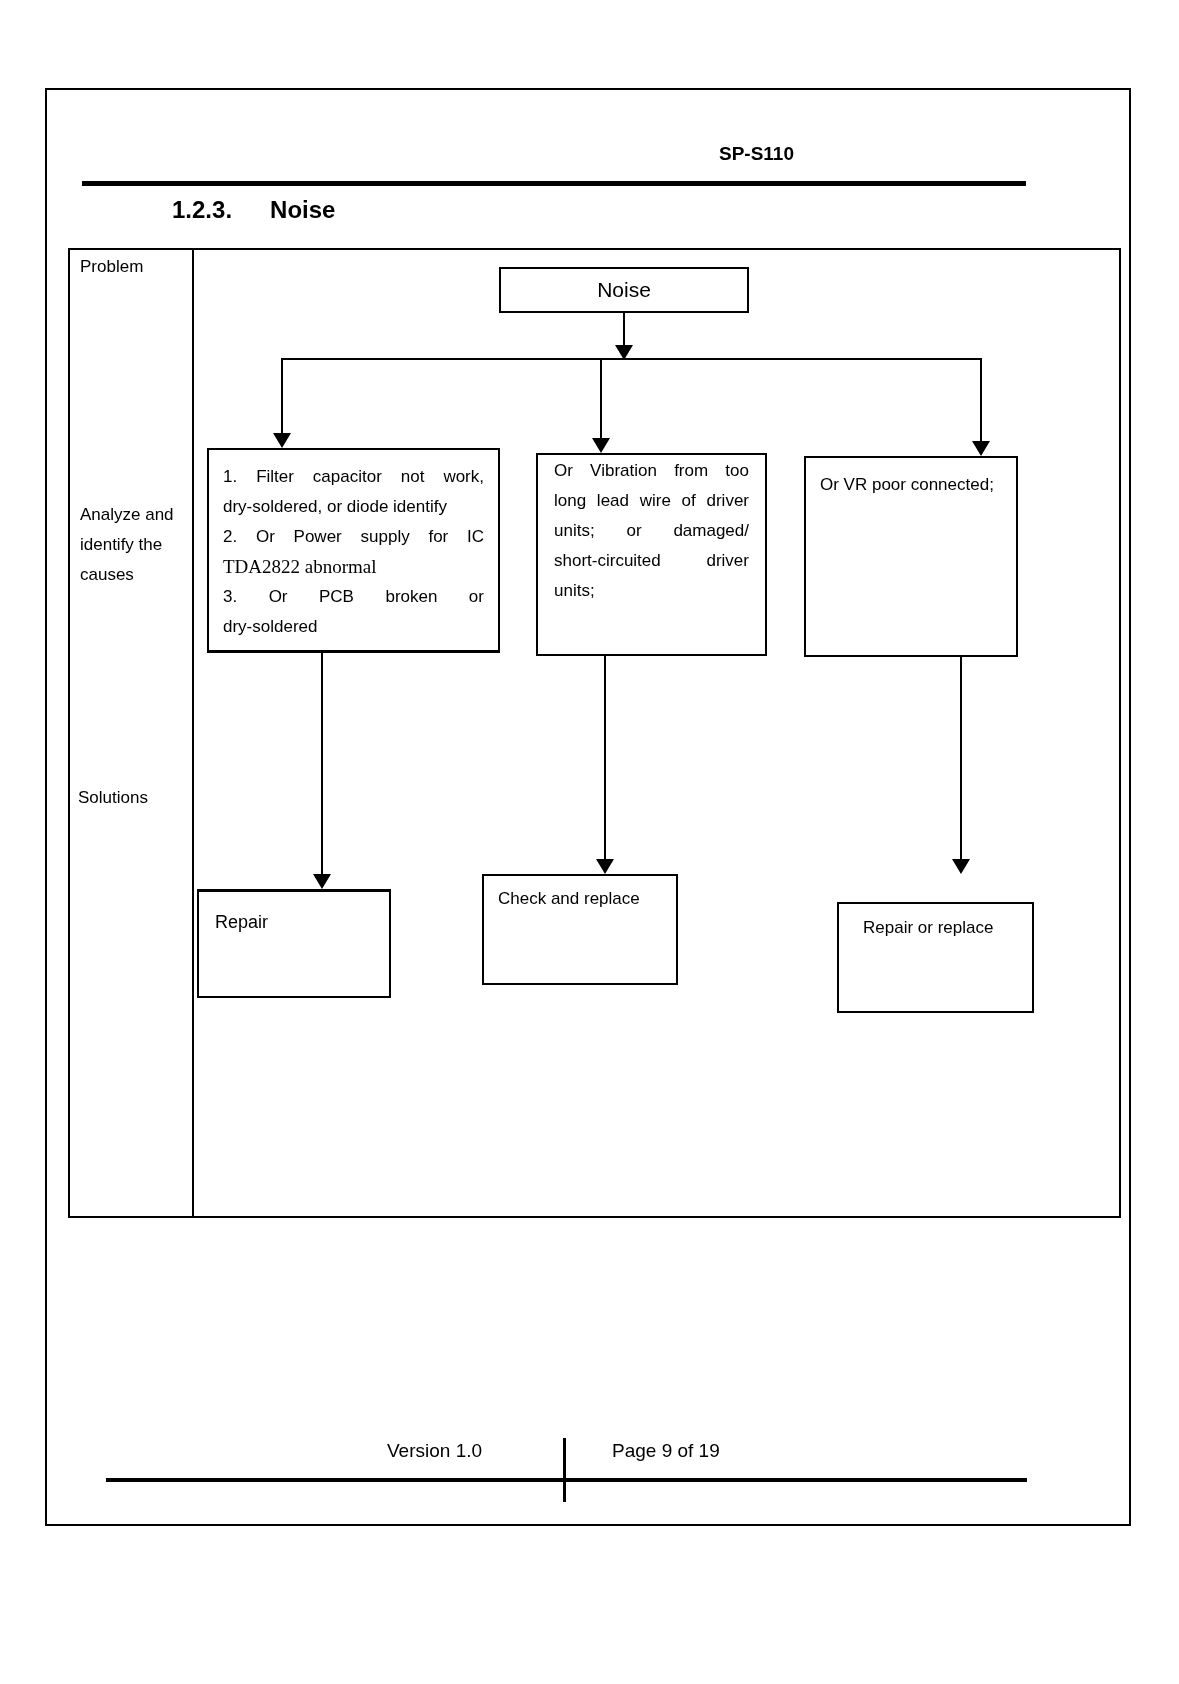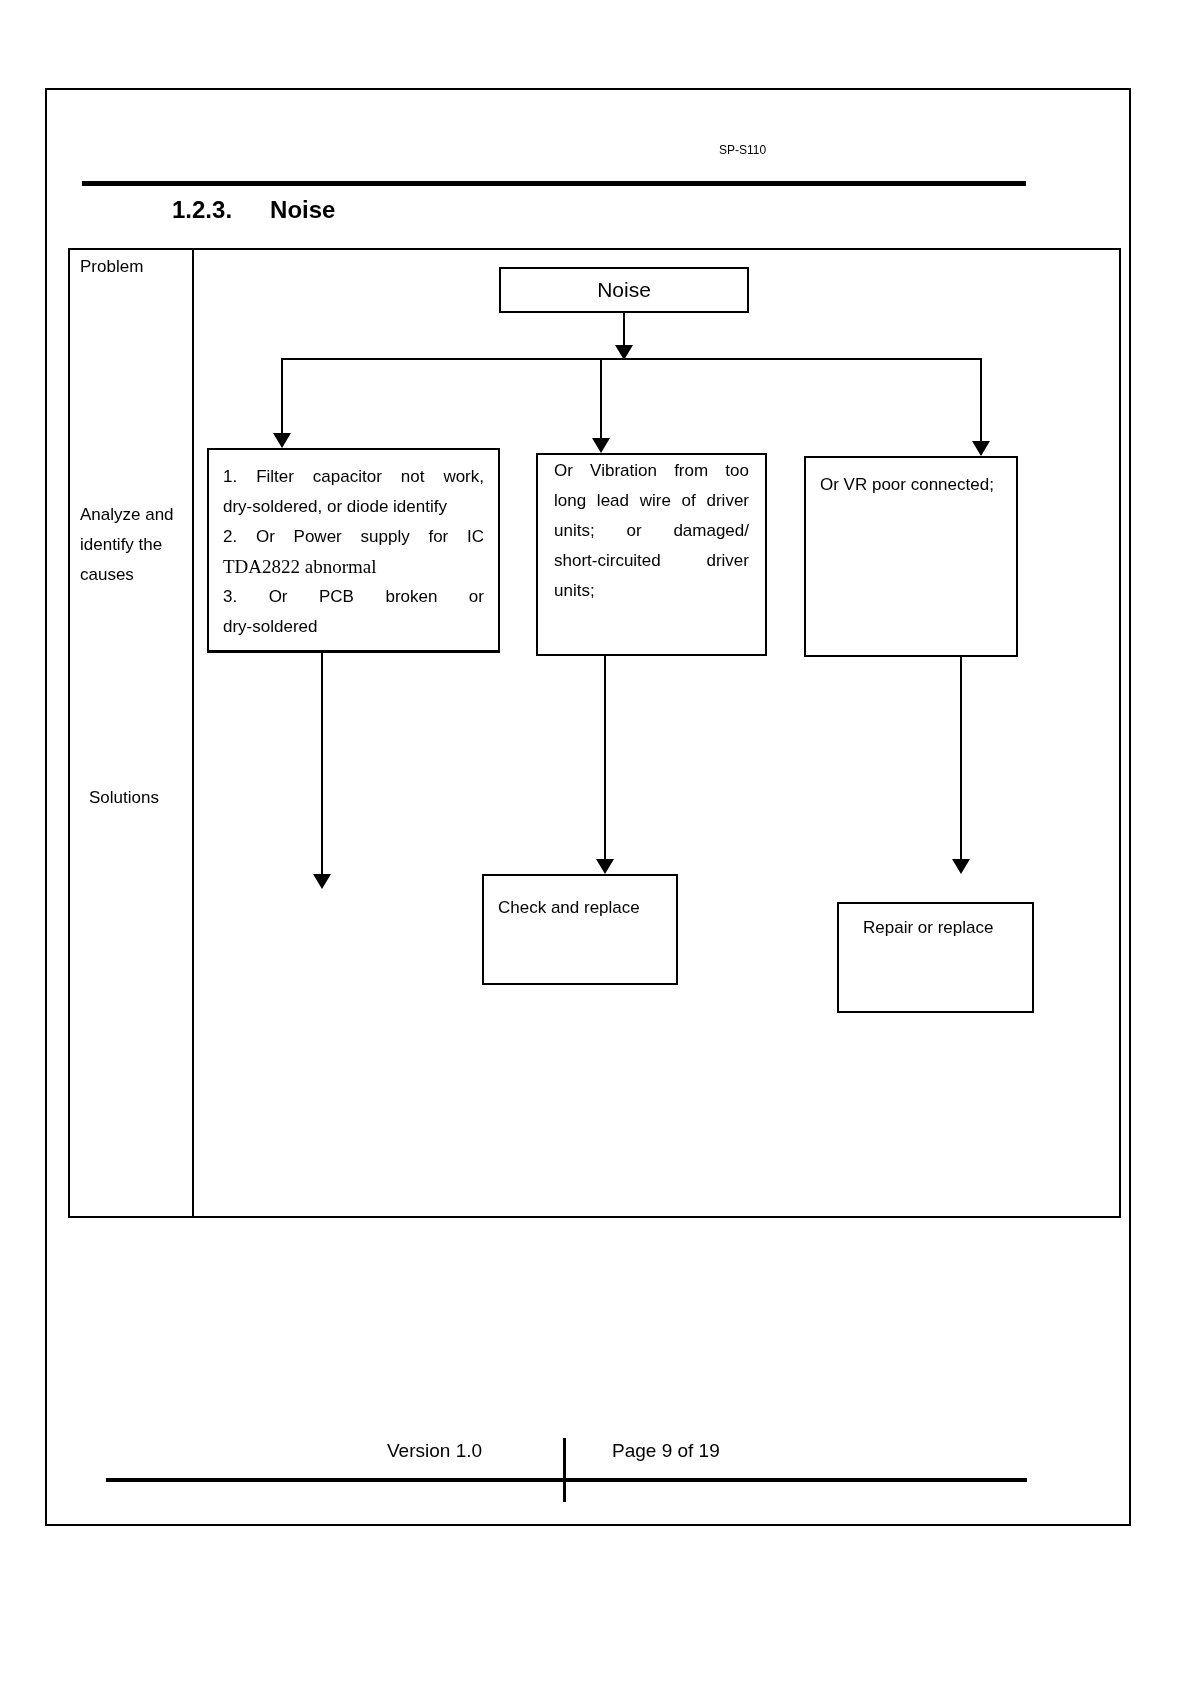--- a/index.html
+++ b/index.html
@@ -14,21 +14,21 @@
   .abs{position:absolute;box-sizing:border-box;}
   .line{background:#000;}
   .box{border:2px solid #000;background:#fff;}
   .arrow-down{
     width:0;height:0;
     border-left:9px solid transparent;
     border-right:9px solid transparent;
     border-top:15px solid #000;
   }
   .doc-title{font-size:42px;font-weight:bold;letter-spacing:0.5px;}
-  .model{font-size:12px;}
+  .model{font-size:19px;font-weight:bold;}
   .section-heading{font-size:24px;font-weight:bold;}
   .section-heading .num{margin-right:38px;}
   .cell-label{font-size:17px;line-height:30px;}
   .cause-text{font-size:17px;line-height:30px;}
   .cause-text .stretch{text-align:justify;text-align-last:justify;}
   .serif-line{font-family:"Liberation Serif",serif;font-size:19px;}
   .node-label{font-size:21px;}
   .sol-label{font-size:17px;}
   .footer-text{font-size:19px;}
 </style>
@@ -44,21 +44,21 @@
 
   <div class="abs section-heading" style="left:172px;top:196px;">
     <span class="num">1.2.3.</span><span>Noise</span>
   </div>
 
   <div class="abs" style="left:68px;top:248px;width:1053px;height:970px;border:2px solid #000;"></div>
   <div class="abs line" style="left:192px;top:248px;width:2px;height:970px;"></div>
 
   <div class="abs cell-label" style="left:80px;top:252px;">Problem</div>
   <div class="abs cell-label" style="left:80px;top:500px;width:106px;">Analyze and identify the causes</div>
-  <div class="abs cell-label" style="left:78px;top:783px;margin-left:11px;">Solutions</div>
+  <div class="abs cell-label" style="left:78px;top:783px;">Solutions</div>
 
   <div class="abs box node-label" style="left:499px;top:267px;width:250px;height:46px;display:flex;align-items:center;justify-content:center;">
     <span>Noise</span>
   </div>
 
   <div class="abs line" style="left:623px;top:313px;width:2px;height:34px;"></div>
   <div class="abs arrow-down" style="left:615px;top:345px;"></div>
   <div class="abs line" style="left:281px;top:358px;width:700px;height:2px;"></div>
 
   <div class="abs line" style="left:281px;top:358px;width:2px;height:76px;"></div>
@@ -93,22 +93,25 @@
 
   <div class="abs line" style="left:321px;top:653px;width:2px;height:222px;"></div>
   <div class="abs arrow-down" style="left:313px;top:874px;"></div>
 
   <div class="abs line" style="left:604px;top:656px;width:2px;height:204px;"></div>
   <div class="abs arrow-down" style="left:596px;top:859px;"></div>
 
   <div class="abs line" style="left:960px;top:657px;width:2px;height:203px;"></div>
   <div class="abs arrow-down" style="left:952px;top:859px;"></div>
 
+  <div class="abs box sol-label" style="left:197px;top:889px;width:194px;height:109px;border-top-width:3px;padding:20px 16px;font-size:18px;">
+    <div>Repair</div>
+  </div>
 
-  <div class="abs box sol-label" style="left:482px;top:874px;width:196px;height:111px;padding:22px 14px;">
+  <div class="abs box sol-label" style="left:482px;top:874px;width:196px;height:111px;padding:13px 14px;">
     <div>Check and replace</div>
   </div>
 
   <div class="abs box sol-label" style="left:837px;top:902px;width:197px;height:111px;padding:14px 24px;">
     <div>Repair or replace</div>
   </div>
 
   <div class="abs footer-text" style="left:387px;top:1440px;">Version 1.0</div>
   <div class="abs footer-text" style="left:612px;top:1440px;">Page 9 of 19</div>
   <div class="abs line" style="left:563px;top:1438px;width:3px;height:64px;"></div>

